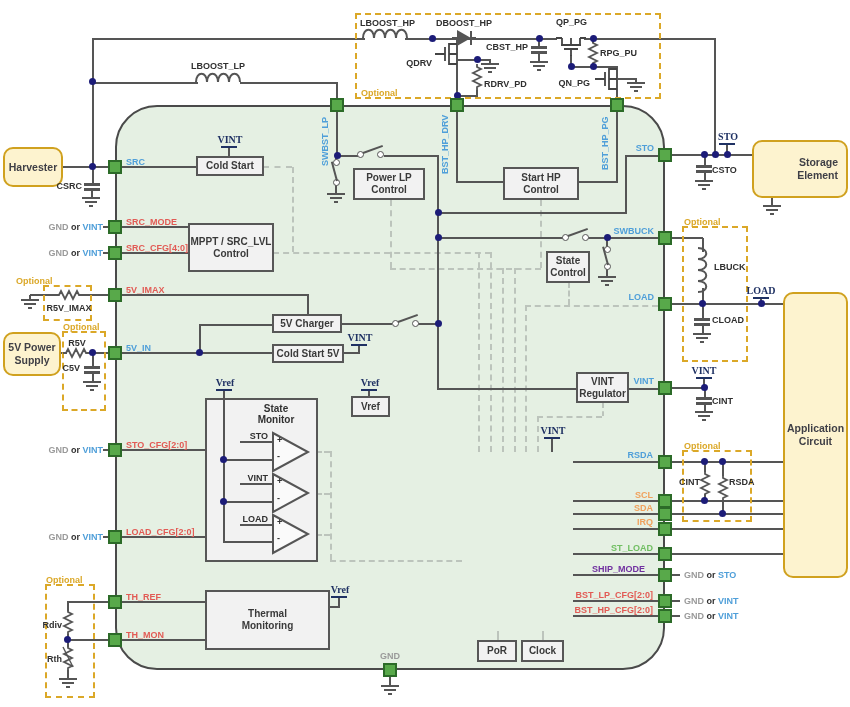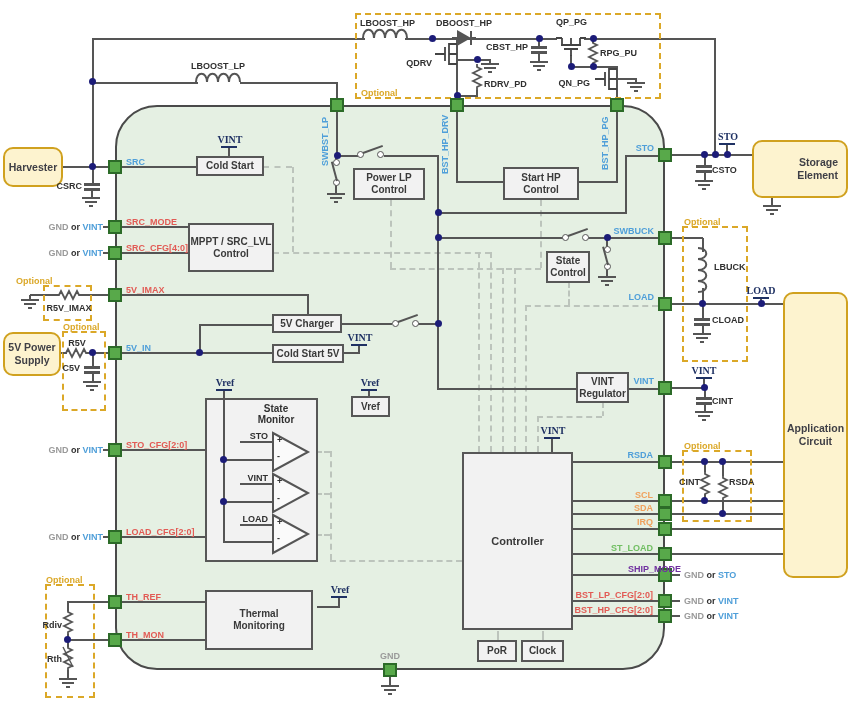--- a/index.html
+++ b/index.html
@@ -264,24 +264,21 @@
       <span>Cold Start 5V</span>
     </div>
   <div class="box" style="left:351px;top:396px;width:39px;height:21px">
       <span>Vref</span>
     </div>
   <div class="box" style="left:205px;top:398px;width:113px;height:164px;justify-content:flex-start"></div>
   <div class="box" style="left:576px;top:372px;width:53px;height:31px">
       <span>VINT</span>
       <span>Regulator</span>
     </div>
-  <div class="box" style="left:462px;top:452px;width:111px;height:178px;font-size:11px">
-      <span>Controller</span>
-    </div>
-  <div class="box" style="left:205px;top:590px;width:108px;height:60px">
+  <div class="box" style="left:205px;top:590px;width:125px;height:60px">
       <span>Thermal</span>
       <span>Monitoring</span>
     </div>
   <div class="box" style="left:477px;top:640px;width:40px;height:22px">
       <span>PoR</span>
     </div>
   <div class="box" style="left:521px;top:640px;width:43px;height:22px">
       <span>Clock</span>
     </div>
 
@@ -484,21 +481,21 @@
   <span class="lbl blue vlabel" style="left:600px;top:114px;height:56px">BST_HP_PG</span>
   <span class="lbl blue ta-r" style="left:614px;top:143px;width:40px">STO</span>
   <span class="lbl blue ta-r" style="left:604px;top:226px;width:50px">SWBUCK</span>
   <span class="lbl blue ta-r" style="left:614px;top:292px;width:40px">LOAD</span>
   <span class="lbl blue ta-r" style="left:614px;top:376px;width:40px">VINT</span>
   <span class="lbl blue ta-r" style="left:560px;top:450px;width:93px">RSDA</span>
   <span class="lbl orange ta-r" style="left:560px;top:490px;width:93px">SCL</span>
   <span class="lbl orange ta-r" style="left:560px;top:503px;width:93px">SDA</span>
   <span class="lbl orange ta-r" style="left:560px;top:517px;width:93px">IRQ</span>
   <span class="lbl grn ta-r" style="left:560px;top:543px;width:93px">ST_LOAD</span>
-  <span class="lbl purple ta-r" style="left:588px;top:564px;width:93px">SHIP_MODE</span>
+  <span class="lbl purple ta-r" style="left:552px;top:564px;width:93px">SHIP_MODE</span>
   <span class="lbl red ta-r" style="left:560px;top:590px;width:93px">BST_LP_CFG[2:0]</span>
   <span class="lbl red ta-r" style="left:560px;top:605px;width:93px">BST_HP_CFG[2:0]</span>
   <span class="lbl gray ta-c" style="left:373px;top:651px;width:34px">GND</span>
 
   <span class="lbl ta-r" style="left:20px;top:222px;width:83px"><span class="gray">GND</span> <span class="dark">or</span> <span class="blue">VINT</span></span>
   <span class="lbl ta-r" style="left:20px;top:248px;width:83px"><span class="gray">GND</span> <span class="dark">or</span> <span class="blue">VINT</span></span>
   <span class="lbl ta-r" style="left:20px;top:445px;width:83px"><span class="gray">GND</span> <span class="dark">or</span> <span class="blue">VINT</span></span>
   <span class="lbl ta-r" style="left:20px;top:532px;width:83px"><span class="gray">GND</span> <span class="dark">or</span> <span class="blue">VINT</span></span>
 
   <span class="lbl" style="left:684px;top:570px"><span class="gray">GND</span> <span class="dark">or</span> <span class="blue">STO</span></span>

